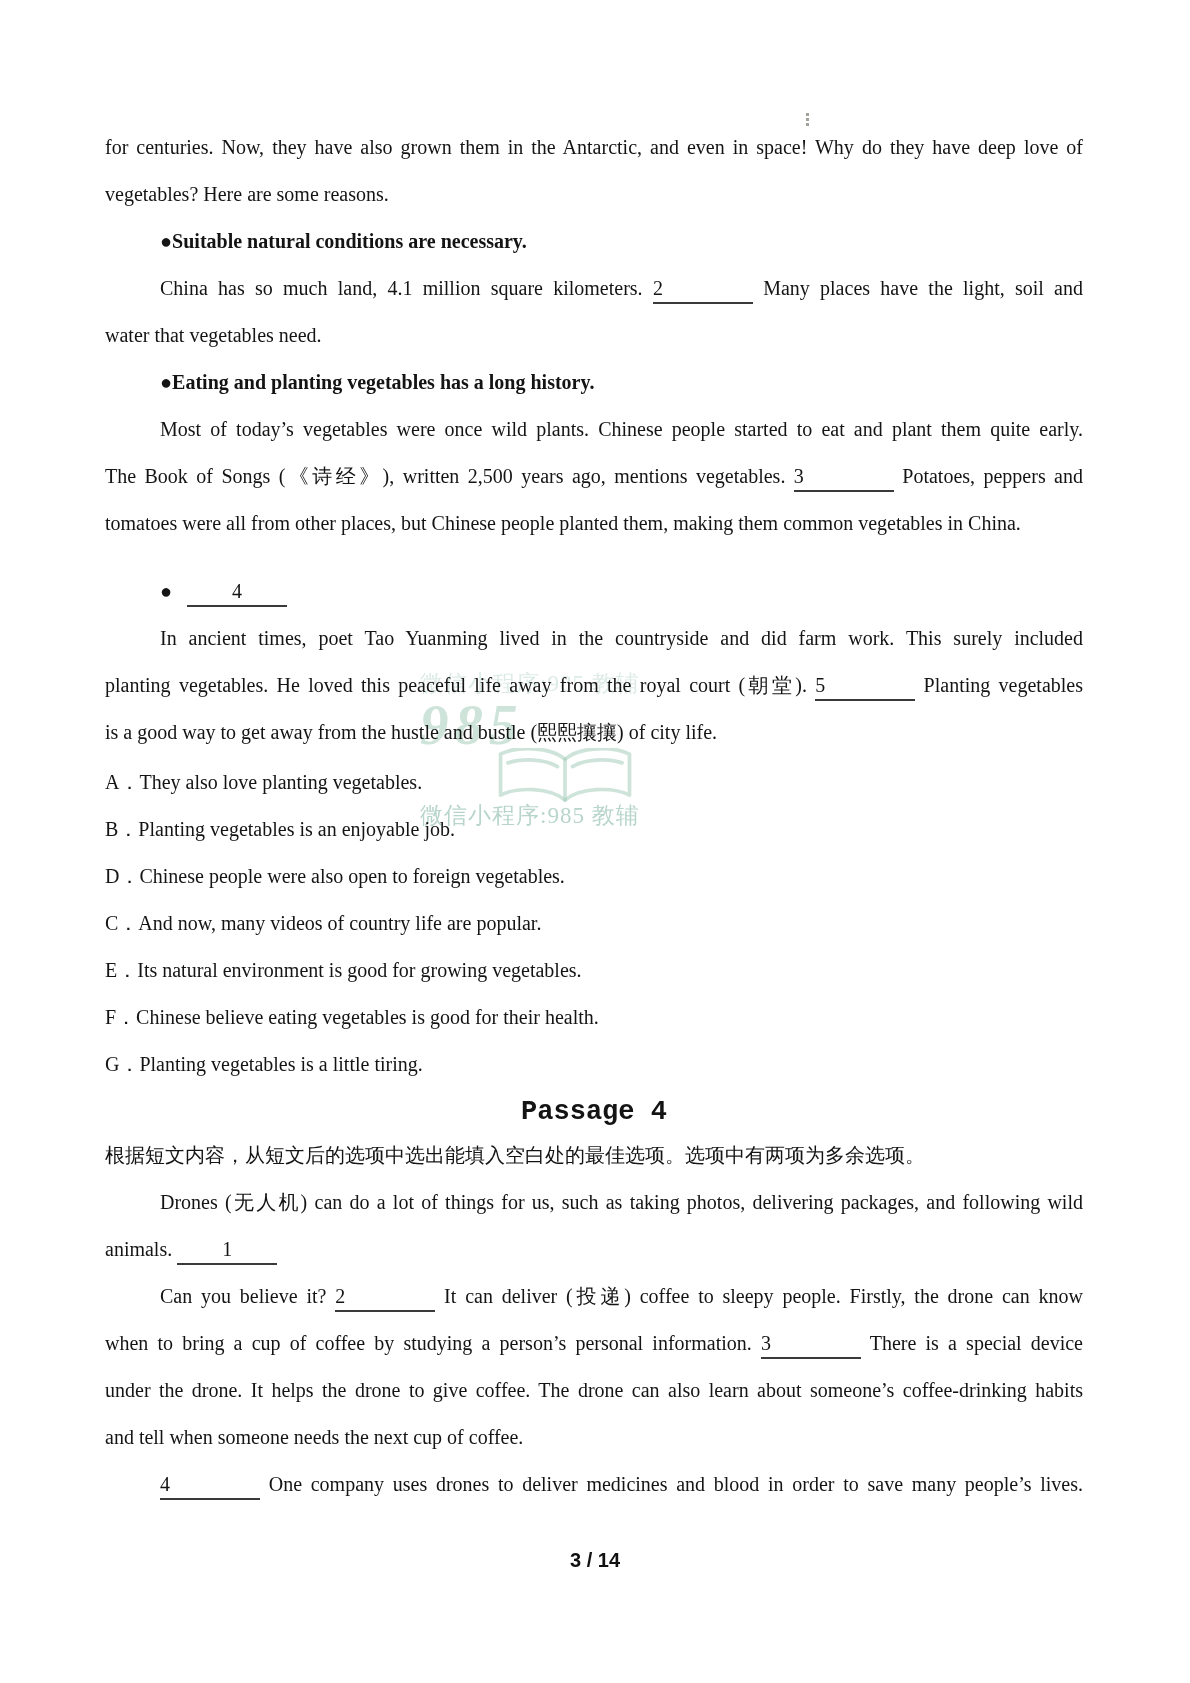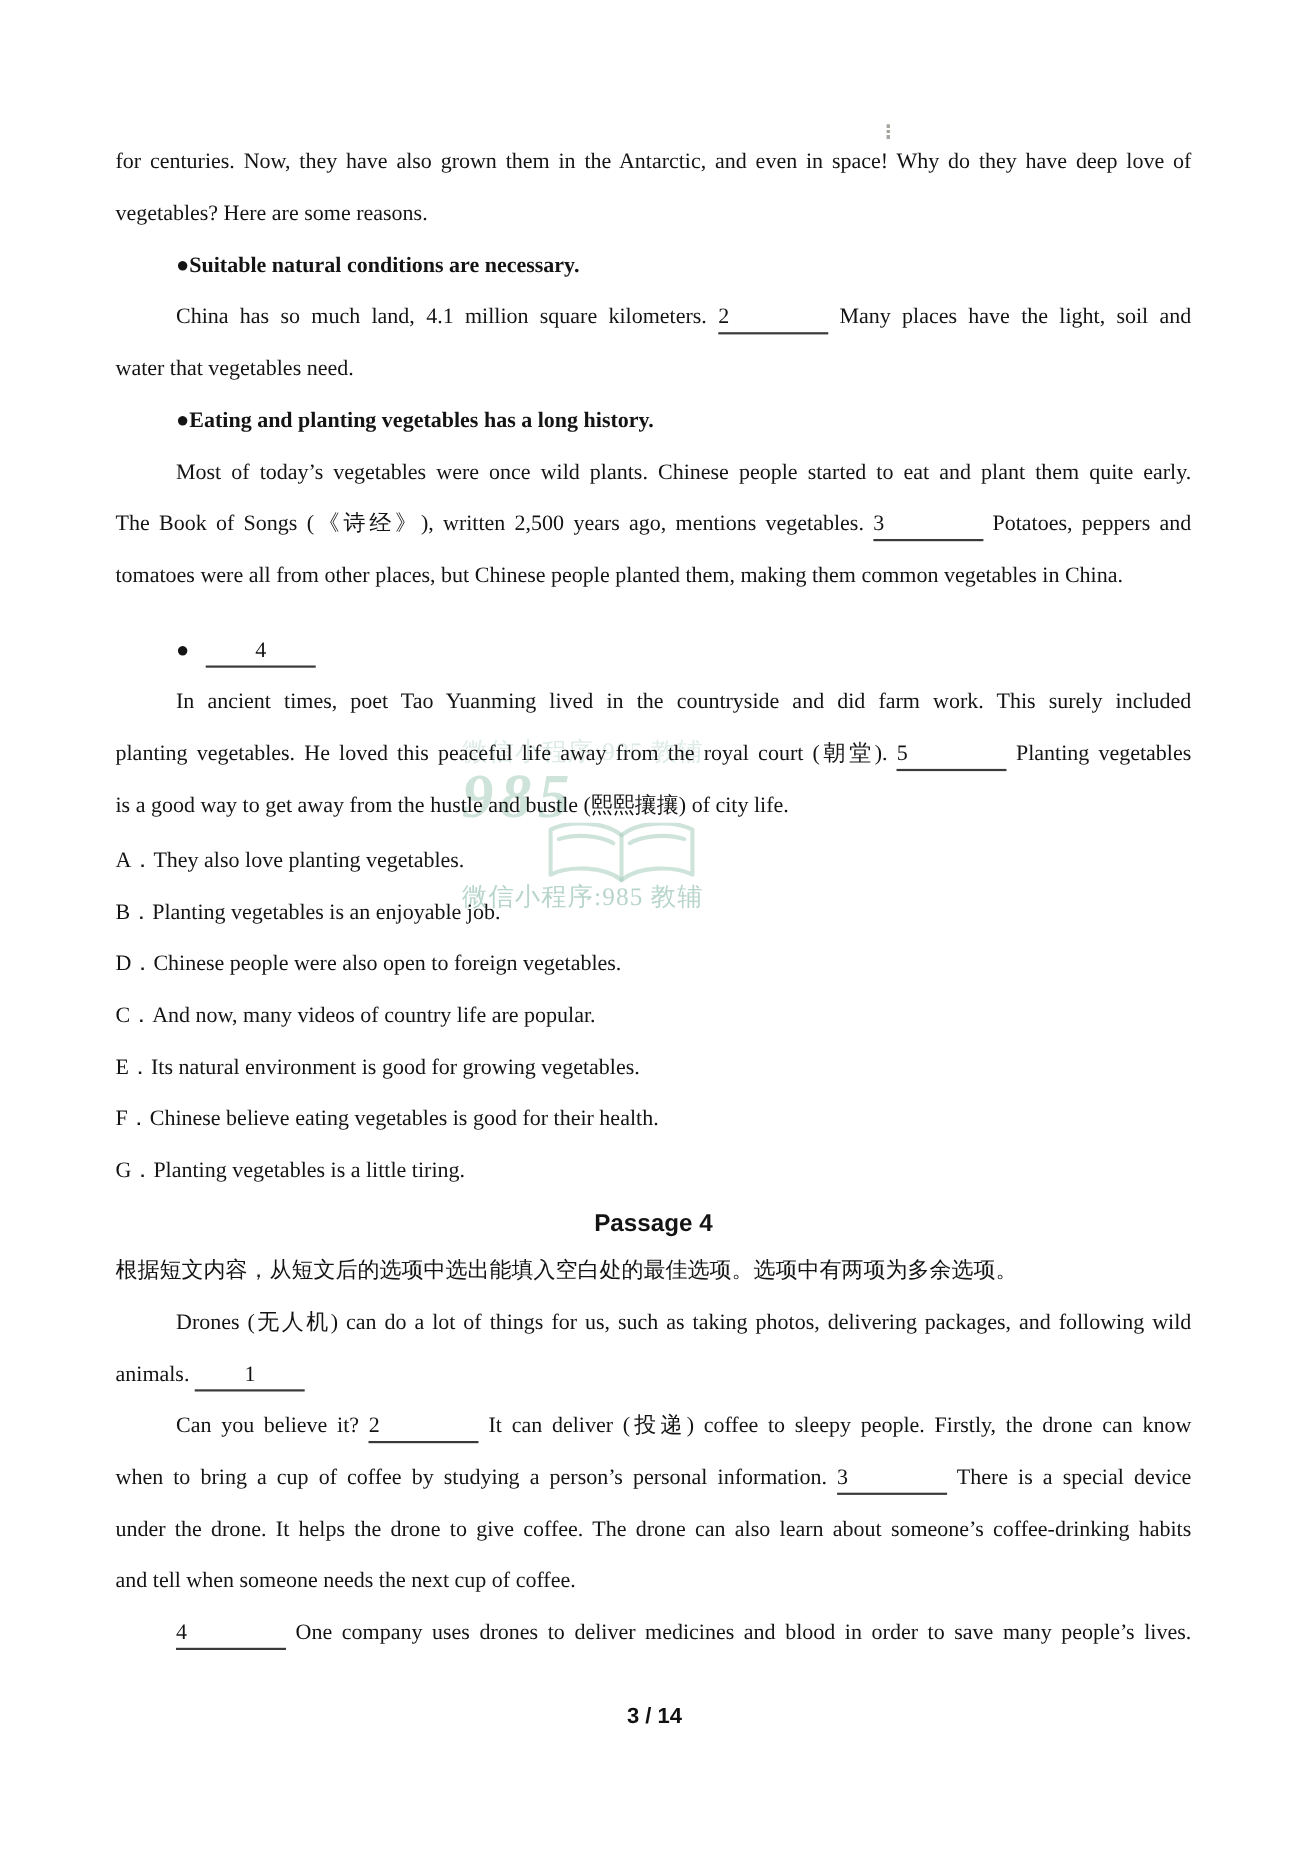--- a/index.html
+++ b/index.html
@@ -10,21 +10,21 @@
   .page{position:relative;width:1190px;height:1683px;overflow:hidden;background:#ffffff;}
 
   
   .content{position:absolute;left:105px;top:124px;width:978px;z-index:2;}
   .line{font-size:20px;line-height:47px;}
   .line.justify{text-align:justify;text-align-last:justify;}
   .line.left{text-align:left;}
   .line.center{text-align:center;text-align-last:center;}
   .line.bold{font-weight:bold;}
   .line.indent{text-indent:55px;}
-  .line.sans{font-family:Liberation Sans, sans-serif;font-size:22px;line-height:40px;}
+  .line.sans{font-family:Liberation Mono, monospace;font-size:27px;line-height:40px;}
 
   
   .blank{
     display:inline-block;min-width:100px;text-align:center;
     border-bottom:2px solid #3a3a3a;line-height:22px;height:25px;
     font-size:20px;text-indent:0;
   }
 
   
   .watermark{position:absolute;left:420px;top:668px;width:290px;z-index:1;pointer-events:none;}

